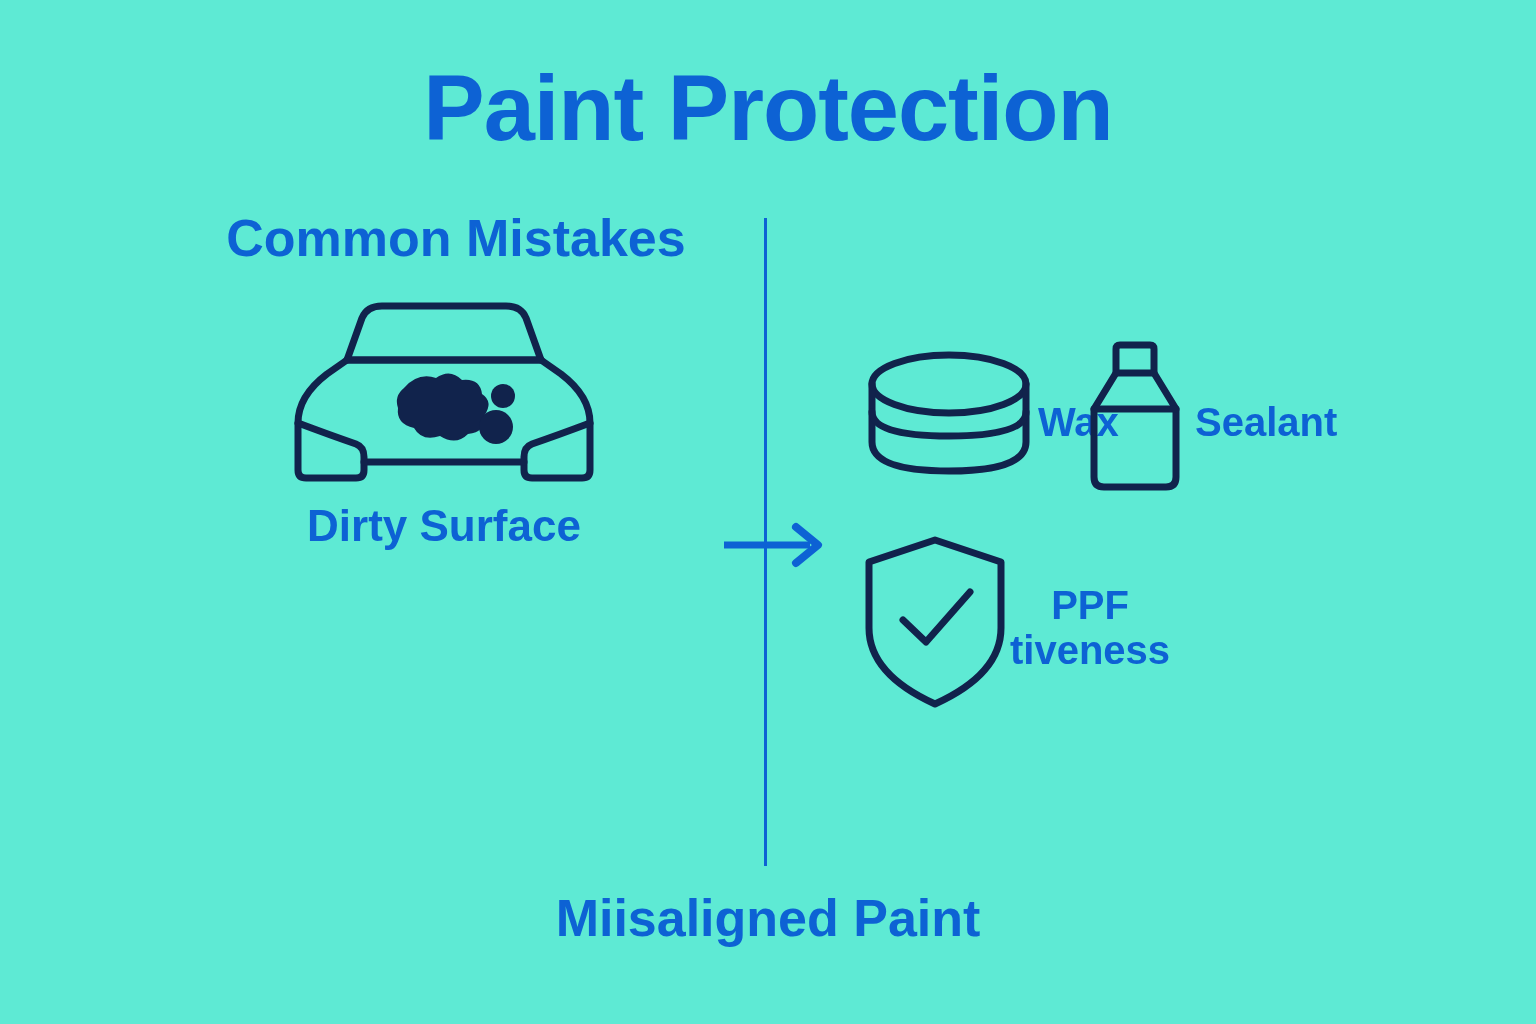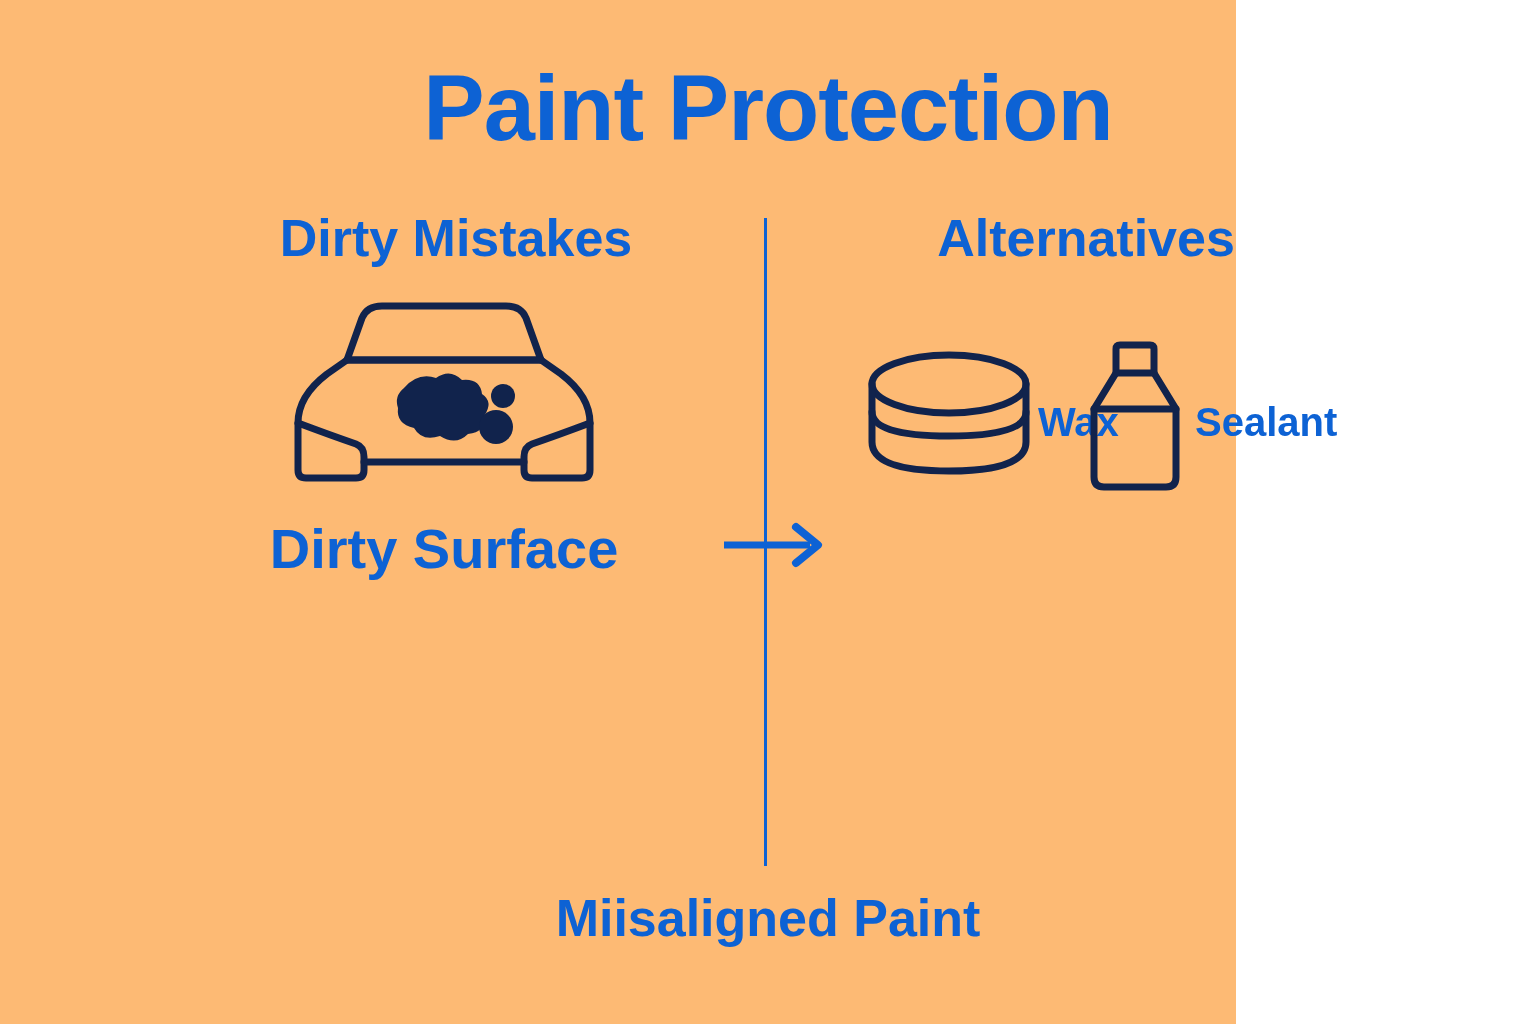--- a/index.html
+++ b/index.html
@@ -11,23 +11,23 @@
   body {
     width: 1536px;
     height: 1024px;
     font-family: "Liberation Sans", sans-serif;
     color: #0d62d4;
     overflow: hidden;
     position: relative;
   }
   .canvas {
     position: relative;
-    width: 1236px;
+    width: 1536px;
     height: 1024px;
-    background: #fdba74;
+    background: #5eead4;
   }
 
   
   .title {
     position: absolute;
     top: 60px;
     left: 0;
     width: 1536px;
     text-align: center;
     font-size: 92px;
@@ -84,22 +84,22 @@
   }
   .mistake-1 { top: 292px; }
   .mistake-2 { top: 582px; }
   .mistake .icon-box {
     height: 196px;
     display: flex;
     align-items: center;
     justify-content: center;
   }
   .mistake .caption {
-    margin-top: 30px;
-    font-size: 56px;
+    margin-top: 14px;
+    font-size: 44px;
     font-weight: bold;
     color: #0d62d4;
     line-height: 1.1;
   }
 
   
   .alt-grid {
     position: absolute;
     left: 860px;
     top: 300px;
@@ -145,23 +145,22 @@
 
   svg { display: block; }
 </style>
 </head>
 <body>
 
 <div class="canvas">
 
   <div class="title">Paint Protection</div>
 
-  <div class="heading heading-left">Dirty Mistakes</div>
-
-  <div class="heading heading-right">Alternatives</div>
+  <div class="heading heading-left">Common Mistakes</div>
+
 
   <div class="divider"></div>
 
   <div class="arrow-wrap">
     <svg width="104" height="46" viewBox="0 0 104 46">
       <line x1="2" y1="23" x2="88" y2="23" stroke="#0d62d4" stroke-width="7" stroke-linecap="butt"></line>
       <polyline points="74,5 96,23 74,41" fill="none" stroke="#0d62d4" stroke-width="8" stroke-linecap="round" stroke-linejoin="round"></polyline>
     </svg>
   </div>
 
@@ -219,18 +218,32 @@
             <path d="M41 36 L19 72 L19 140 Q19 150 29 150 L91 150 Q101 150 101 140 L101 72 L79 36"></path>
 
             <line x1="19" y1="72" x2="101" y2="72"></line>
           </g>
         </svg>
       </div>
       <div class="caption">Sealant</div>
     </div>
 
 
+    <div class="alt-cell row2">
+      <div class="icon-box">
+        <svg width="150" height="180" viewBox="0 0 150 180">
+          <g fill="none" stroke="#11234c" stroke-width="7" stroke-linejoin="round" stroke-linecap="round">
+
+            <path d="M75 8 L141 30 L141 96 Q141 142 75 172 Q9 142 9 96 L9 30 Z"></path>
+
+            <polyline points="43,88 66,110 110,60"></polyline>
+          </g>
+        </svg>
+      </div>
+      <div class="caption">PPF
+tiveness</div>
+    </div>
 
   </div>
 
   <div class="bottom-caption">Miisaligned Paint</div>
 
 </div>
 
 </body></html>

